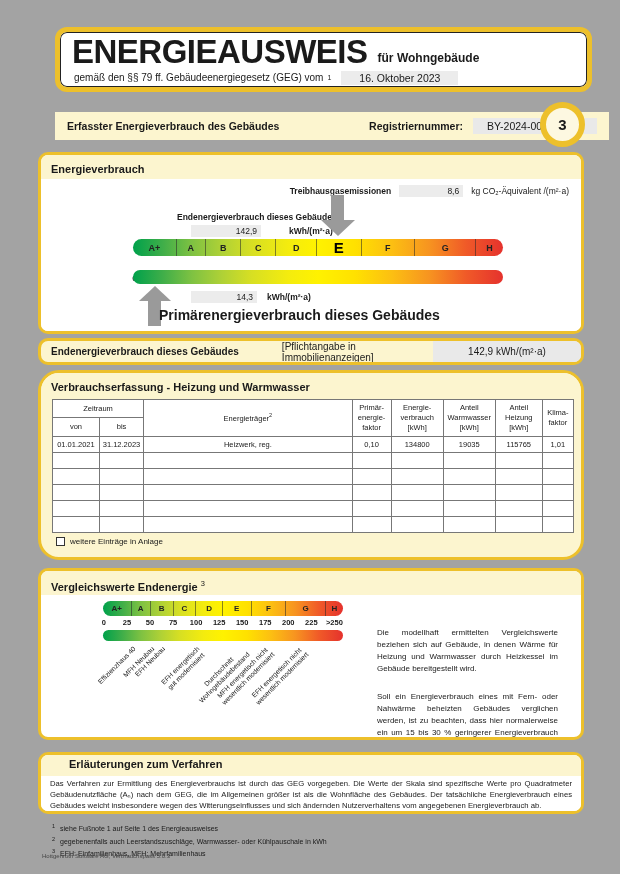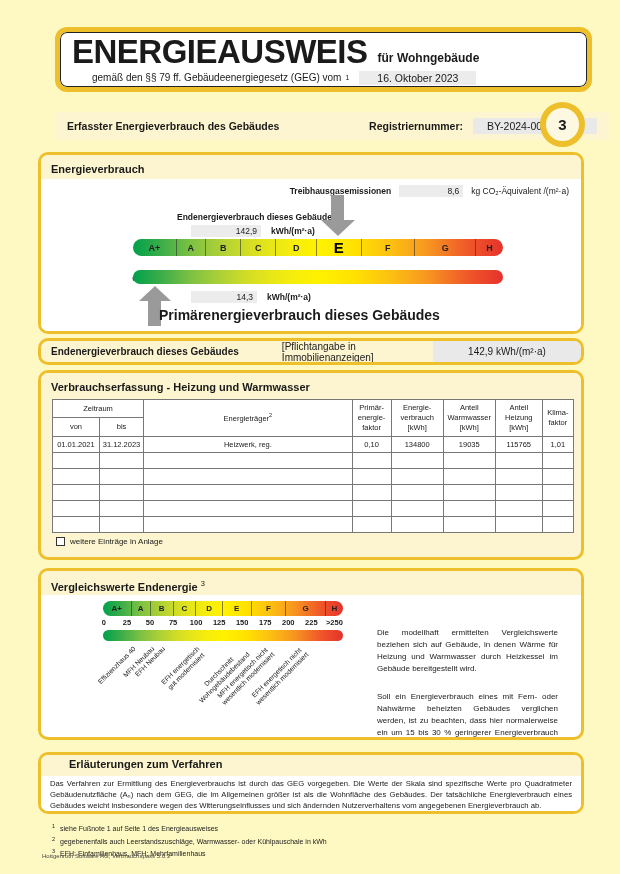--- a/index.html
+++ b/index.html
@@ -4,29 +4,29 @@
 <style>
   :root{
     --gold:#EDC02B;
     --ly:#FCF5CF;
     --chip:#ECECEC;
     --agray:#9A9A9A;
     --grad:linear-gradient(90deg,#00A14B 0%,#3FAE49 8%,#7FC242 16%,#AFD136 24%,#D7DF23 32%,#F4EC0E 42%,#FFF200 50%,#FFE100 60%,#FCBF12 70%,#F79420 80%,#F05A28 90%,#E5322D 100%);
   }
   html,body{margin:0;padding:0;}
   body{font-family:"Liberation Sans", sans-serif; color:#1a1a1a; background:#fff;}
-  .page{position:relative;width:620px;height:874px;background:#fef9c3;overflow:hidden;}
+  .page{position:relative;width:620px;height:874px;background:#a3a3a3;overflow:hidden;}
 
   
   .title-box{position:absolute;left:55px;top:27px;width:537px;height:65px;border:5px solid var(--gold);
     border-radius:12px;background:#fff;box-shadow:inset 0 0 0 1px #222;box-sizing:border-box;padding:3px 12px;}
   .title-row{display:flex;align-items:flex-end;gap:10px;}
   .main-title{font-size:33px;font-weight:bold;line-height:1.05;letter-spacing:-0.5px;}
   .title-sub{font-size:12px;font-weight:bold;padding-bottom:5px;white-space:nowrap;}
-  .law-row{display:flex;align-items:center;gap:4px;font-size:10px;margin-top:1px;margin-left:20px;}
+  .law-row{display:flex;align-items:center;gap:4px;font-size:10px;margin-top:1px;margin-left:2px;}
   .law-row sup{font-size:7px;}
   .date-box{background:var(--chip);padding:1px 18px;font-size:10.5px;margin-left:6px;}
 
   
   .meta-bar{position:absolute;left:55px;top:112px;width:554px;height:28px;background:var(--ly);
     display:flex;align-items:center;padding:8px 12px;box-sizing:border-box;font-size:10.5px;}
   .meta-left{font-weight:bold;flex:1;}
   .reg-label{font-weight:bold;margin-right:10px;}
   .reg-value{background:#E9E9E9;padding:2px 14px;}
   .page-circle{position:absolute;left:540px;top:102px;width:45px;height:45px;border-radius:50%;
@@ -39,21 +39,21 @@
   .section-head{background:var(--ly);font-weight:bold;font-size:11px;padding:8px 10px;height:24px;box-sizing:border-box;}
   .section-head sup{font-size:7.5px;font-weight:normal;}
 
   
   #consumption{top:152px;height:182px;}
   #consumption .body{position:relative;height:158px;background:#fff;}
   .ghg-row{position:absolute;top:6px;right:12px;display:flex;align-items:center;gap:8px;font-size:8.5px;}
   .ghg-label{font-weight:bold;}
   .value-chip{background:var(--chip);min-width:56px;text-align:right;padding:1px 4px;}
   .end-label{position:absolute;top:33px;left:136px;font-size:8.5px;font-weight:bold;}
-  .end-row{position:absolute;top:46px;left:150px;display:flex;align-items:center;gap:10px;font-size:8.5px;}
+  .end-row{position:absolute;top:46px;left:150px;display:flex;align-items:center;gap:28px;font-size:8.5px;}
   .unit{font-weight:bold;}
   .primary-row{position:absolute;top:112px;left:150px;display:flex;align-items:center;gap:10px;font-size:8.5px;}
   .primary-label{position:absolute;top:128px;left:118px;font-size:14px;font-weight:bold;}
 
   .barzone{position:absolute;left:92px;width:370px;}
   .scalebar{display:flex;background:var(--grad);border-radius:10px;position:relative;}
   #main-bar{top:60px;height:17px;}
   .scalebar .band{display:flex;align-items:center;justify-content:center;font-weight:bold;font-size:9px;color:#222;box-sizing:border-box;}
   .scalebar .band + .band{border-left:1px solid rgba(40,40,40,.55);}
   .scalebar .band.hl{font-size:15px;color:#000;}
@@ -71,21 +71,21 @@
   #up-arrow{top:107px;}
 
   
   #end-strip{top:338px;height:27px;background:var(--ly);display:flex;align-items:center;padding:0 0 0 10px;}
   #end-strip .lbl{font-weight:bold;font-size:10px;}
   #end-strip .brk{font-size:10px;margin-left:6px;flex:1;padding-left:37px;}
   #end-strip .val{background:#E9E9E9;height:100%;display:flex;align-items:center;justify-content:center;
     width:148px;font-size:10px;box-sizing:border-box;}
 
   
-  #table-section{top:370px;height:190px;background:var(--ly);}
+  #table-section{top:370px;height:190px;background:var(--ly);border-radius:21px;}
   #table-section .body{padding:2px 7px 0 11px;}
   table{width:100%;border-collapse:collapse;background:#fff;table-layout:fixed;font-size:7.5px;}
   th,td{border:1px solid #777;text-align:center;padding:0;}
   th{font-weight:normal;white-space:pre-line;line-height:1.3;padding:2px 1px;}
   td{height:15px;}
   .anlage-row{display:flex;align-items:center;gap:5px;margin:4px 0 0 4px;font-size:8px;}
   .cbx{width:7px;height:7px;border:1px solid #333;background:#fff;}
 
   
   #comparison{top:568px;height:172px;}

